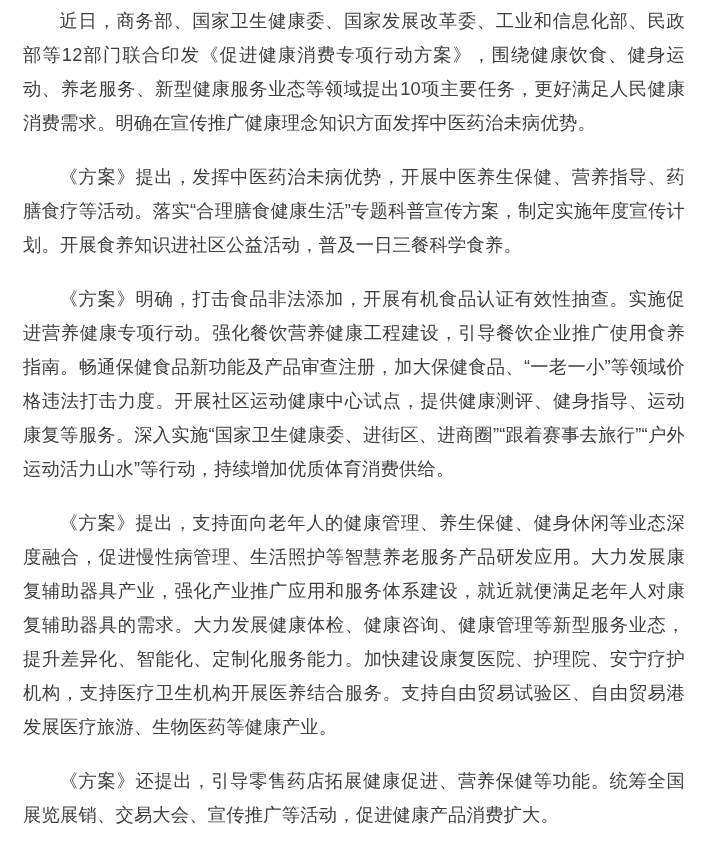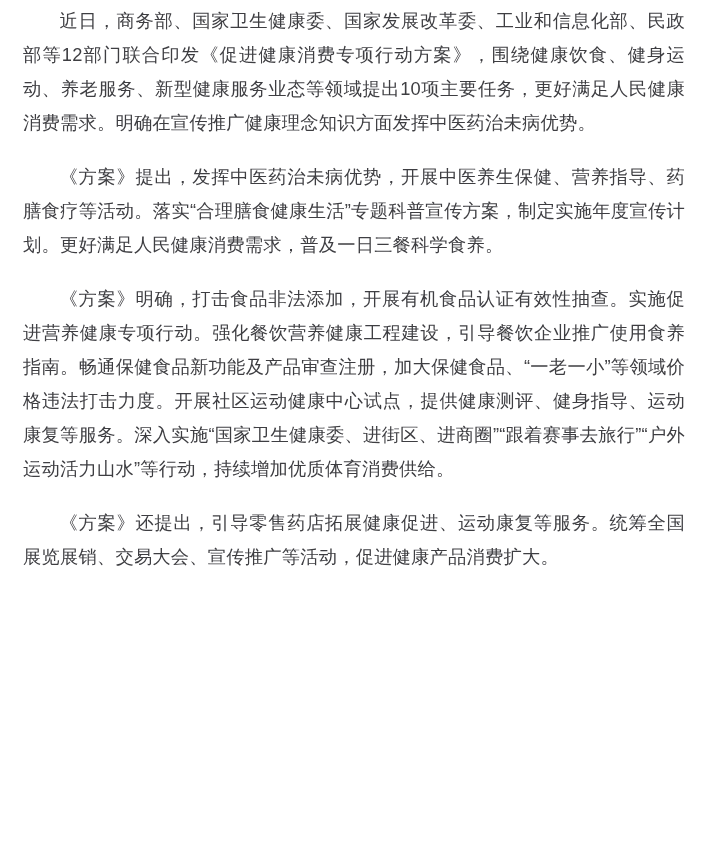--- a/index.html
+++ b/index.html
@@ -31,16 +31,17 @@
     text-indent: 2em;
     text-align: justify;
     word-break: break-all;
   }
 </style>
 </head>
 <body>
 
 <main class="article-page">
   <p>近日，商务部、国家卫生健康委、国家发展改革委、工业和信息化部、民政部等12部门联合印发《促进健康消费专项行动方案》，围绕健康饮食、健身运动、养老服务、新型健康服务业态等领域提出10项主要任务，更好满足人民健康消费需求。明确在宣传推广健康理念知识方面发挥中医药治未病优势。</p>
-  <p>《方案》提出，发挥中医药治未病优势，开展中医养生保健、营养指导、药膳食疗等活动。落实“合理膳食健康生活”专题科普宣传方案，制定实施年度宣传计划。更好满足人民健康消费需求，普及一日三餐科学食养。</p>
+  <p>《方案》提出，发挥中医药治未病优势，开展中医养生保健、营养指导、药膳食疗等活动。落实“合理膳食健康生活”专题科普宣传方案，制定实施年度宣传计划。开展食养知识进社区公益活动，普及一日三餐科学食养。</p>
   <p>《方案》明确，打击食品非法添加，开展有机食品认证有效性抽查。实施促进营养健康专项行动。强化餐饮营养健康工程建设，引导餐饮企业推广使用食养指南。畅通保健食品新功能及产品审查注册，加大保健食品、“一老一小”等领域价格违法打击力度。开展社区运动健康中心试点，提供健康测评、健身指导、运动康复等服务。深入实施“国家卫生健康委、进街区、进商圈”“跟着赛事去旅行”“户外运动活力山水”等行动，持续增加优质体育消费供给。</p>
-  <p>《方案》还提出，引导零售药店拓展健康促进、运动康复等服务。统筹全国展览展销、交易大会、宣传推广等活动，促进健康产品消费扩大。</p>
+  <p>《方案》提出，支持面向老年人的健康管理、养生保健、健身休闲等业态深度融合，促进慢性病管理、生活照护等智慧养老服务产品研发应用。大力发展康复辅助器具产业，强化产业推广应用和服务体系建设，就近就便满足老年人对康复辅助器具的需求。大力发展健康体检、健康咨询、健康管理等新型服务业态，提升差异化、智能化、定制化服务能力。加快建设康复医院、护理院、安宁疗护机构，支持医疗卫生机构开展医养结合服务。支持自由贸易试验区、自由贸易港发展医疗旅游、生物医药等健康产业。</p>
+  <p>《方案》还提出，引导零售药店拓展健康促进、营养保健等功能。统筹全国展览展销、交易大会、宣传推广等活动，促进健康产品消费扩大。</p>
 </main>
 
 </body></html>

